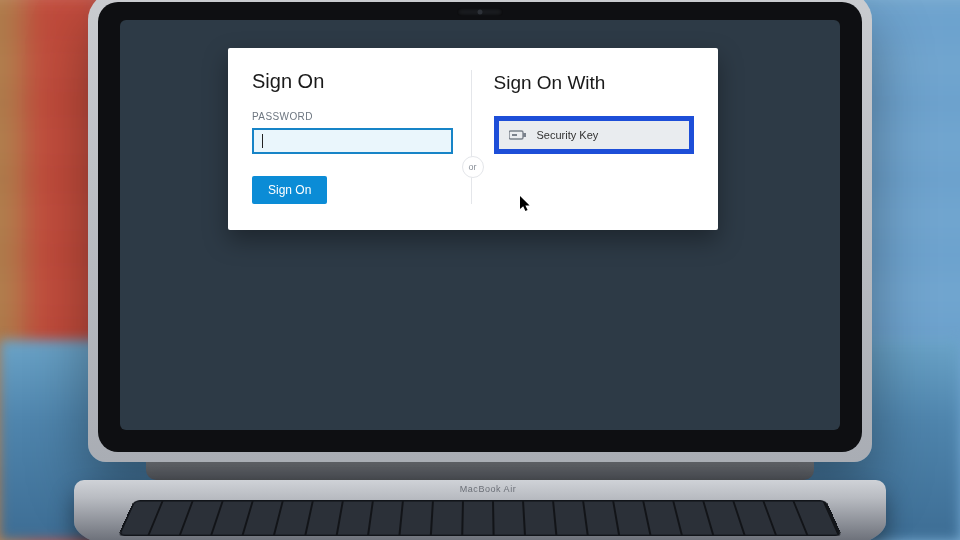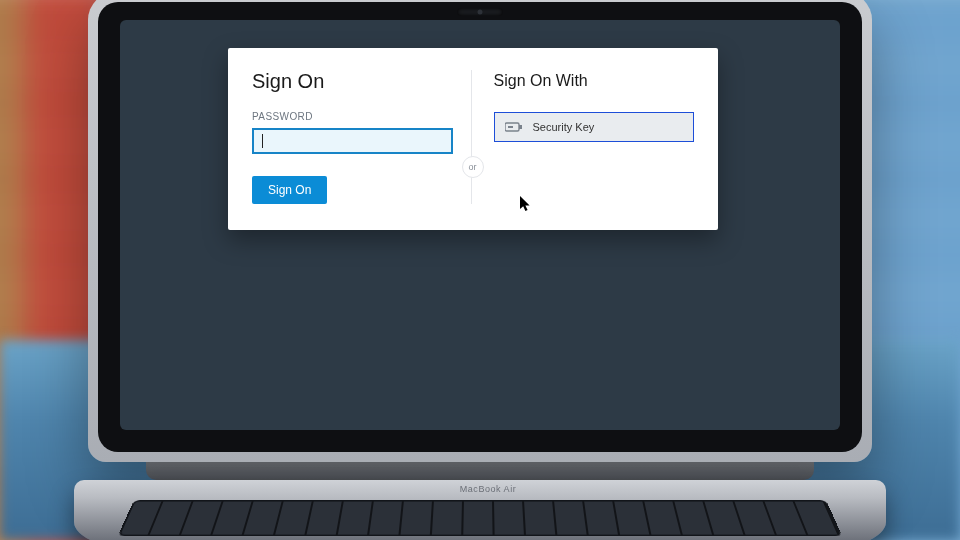--- a/index.html
+++ b/index.html
@@ -78,21 +78,21 @@
     position:absolute;top:28px;left:108px;width:490px;background:#fff;border-radius:2px;
     box-shadow:0 10px 24px rgba(0,0,0,.35);
     padding:22px 24px 26px;box-sizing:border-box;
     display:flex;
     font-size:12px;color:#333;
   }
   .col{flex:1;min-width:0;}
   .col.left{padding-right:18px;}
   .col.right{padding-left:22px;border-left:1px solid #e4e6ea;position:relative;}
   h1{margin:0 0 18px;font-size:20px;font-weight:400;color:#1a1a1a;}
-  h2{margin:2px 0 22px;font-size:16px;font-weight:400;color:#1a1a1a;}
+  h2{margin:2px 0 22px;font-size:19px;font-weight:400;color:#1a1a1a;}
   .lbl{font-size:10px;letter-spacing:.04em;color:#6d7680;margin-bottom:6px;}
   .field{margin-bottom:16px;}
   input.text{
     width:100%;box-sizing:border-box;height:26px;border:1px solid #c9cdd4;background:#eef2f6;
     padding:0 8px;font-size:12px;color:#222;outline:none;
   }
   input.text.focus{border-color:#1784c7;background:#eaf6fc;box-shadow:0 0 0 1px #1784c7 inset;}
   .caret{
     display:inline-block;width:1px;height:14px;background:#222;vertical-align:middle;margin-left:2px;
     animation:blink 1s steps(1) infinite;
@@ -101,21 +101,21 @@
   .btn-primary{
     display:inline-block;margin-top:6px;background:#0b8cd6;color:#fff;border:none;
     font-size:12px;padding:7px 16px;border-radius:2px;cursor:pointer;
   }
   .or-badge{
     position:absolute;left:-10px;top:86px;width:20px;height:20px;border-radius:50%;
     background:#fff;border:1px solid #e4e6ea;font-size:9px;color:#8a9099;
     display:flex;align-items:center;justify-content:center;
   }
   .prov{
-    display:flex;align-items:center;height:28px;background:#e9ecef;border:1px solid #1d4ed8;
+    display:flex;align-items:center;height:28px;background:#e9ecef;border:5px solid #1d4ed8;
     padding:0 10px;margin-bottom:10px;cursor:pointer;font-size:11px;color:#333;
   }
   .prov .icon{width:18px;height:14px;margin-right:10px;display:inline-flex;align-items:center;justify-content:center;}
   .cursor{
     position:absolute;left:400px;top:176px;width:12px;height:16px;pointer-events:none;
   }
   .cursor svg{display:block}
 </style>
 </head>
 <body>

